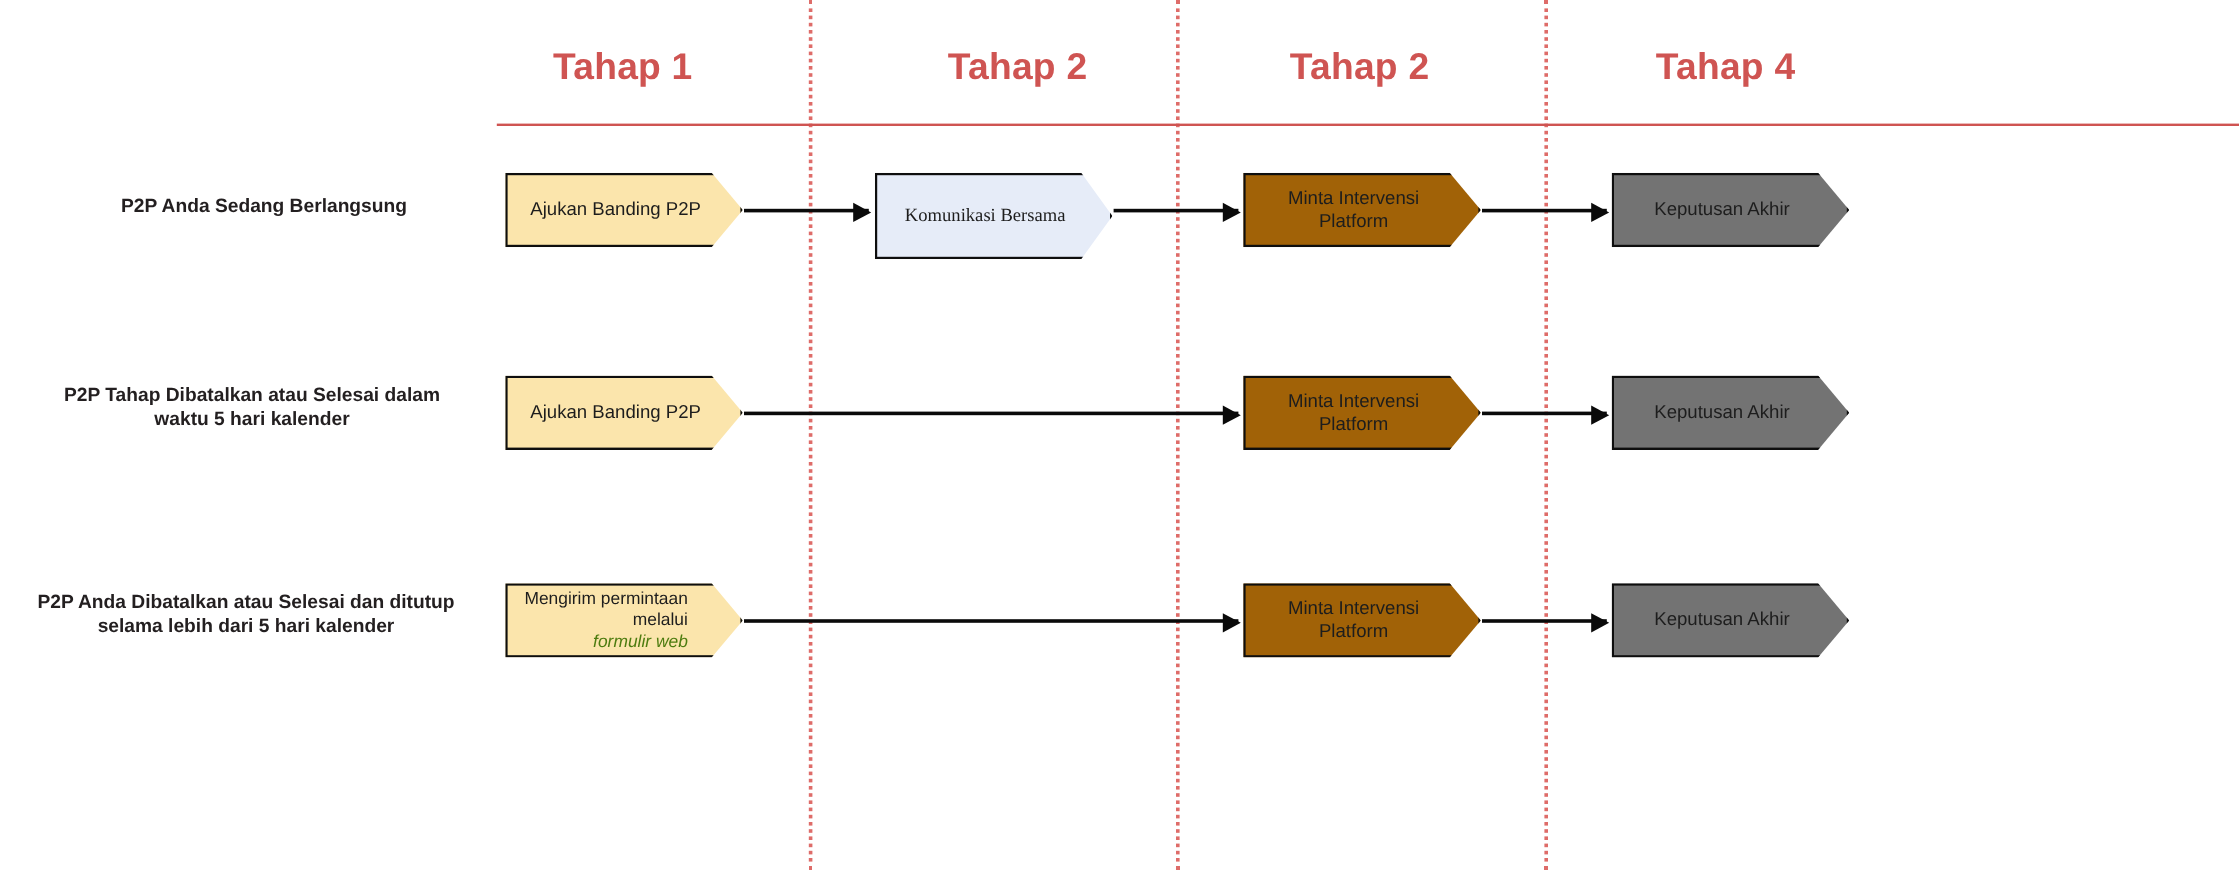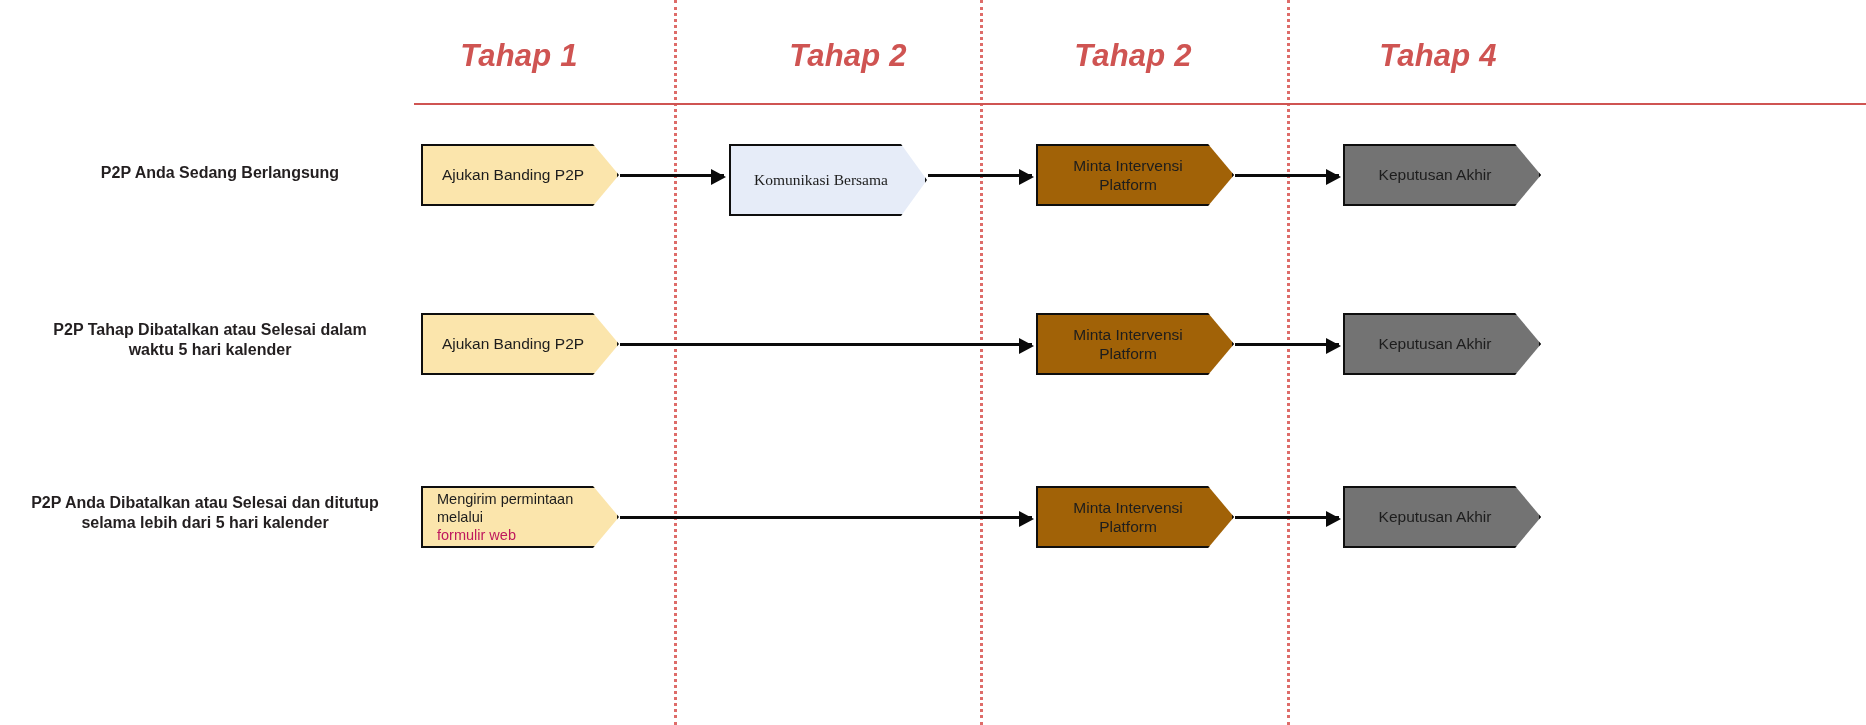--- a/index.html
+++ b/index.html
@@ -34,21 +34,20 @@
   
   .stage-head {
     position: absolute;
     top: 38px;
     text-align: center;
     font-size: 31px;
     font-weight: bold;
     color: #cf5452;
     letter-spacing: .2px;
     white-space: nowrap;
-    font-style: italic;
   }
   .header-rule {
     position: absolute;
     left: 414px;
     right: 0;
     top: 103px;
     height: 0;
     border-top: 2px solid #cf5452;
   }
 
@@ -73,22 +72,23 @@
     text-align: center;
     font-size: 15.5px;
     color: #1d1d1d;
     line-height: 1.25;
     padding: 4px 26px 4px 12px;
     border: 2.6px solid #0e0e0e;
     clip-path: polygon(0 0, calc(100% - 26px) 0, 100% 50%, calc(100% - 26px) 100%, 0 100%);
   }
   .node span { display: block; }
   .node .link {
-    color: #be185d;
+    color: #4d7c0f;
     text-decoration: none;
+    font-style: italic;
   }
 
   .n-yellow { background: #fbe5ac; }
   .n-blue   { background: #e6ecf8; }
   .n-pink   { background: #a16207; justify-content: flex-end; }
   .n-green  { background: #737373; }
 
   
   .arrow {
     position: absolute;
@@ -167,21 +167,21 @@
 
   <div class="node n-green" style="left:1343px; top:313px; width:198px; height:62px;">
     <span>Keputusan Akhir</span>
   </div>
 
   <div class="row-label" style="left:5px; width:400px; top:493px;">
     <div>P2P Anda Dibatalkan atau Selesai dan ditutup</div>
     <div>selama lebih dari 5 hari kalender</div>
   </div>
 
-  <div class="node n-yellow" style="left:421px; top:486px; width:198px; height:62px; font-size:14.5px; padding-left:14px; justify-content:flex-start; text-align:left;">
+  <div class="node n-yellow" style="left:421px; top:486px; width:198px; height:62px; font-size:14.5px; padding-left:14px; justify-content:flex-start; text-align:right;">
     <span>
       <span>Mengirim permintaan</span>
       <span>
         <span>melalui </span><a class="link" href="#">formulir web</a>
       </span>
     </span>
   </div>
 
   <div class="arrow" style="left:620px; top:516px; width:412px;"></div>
 

